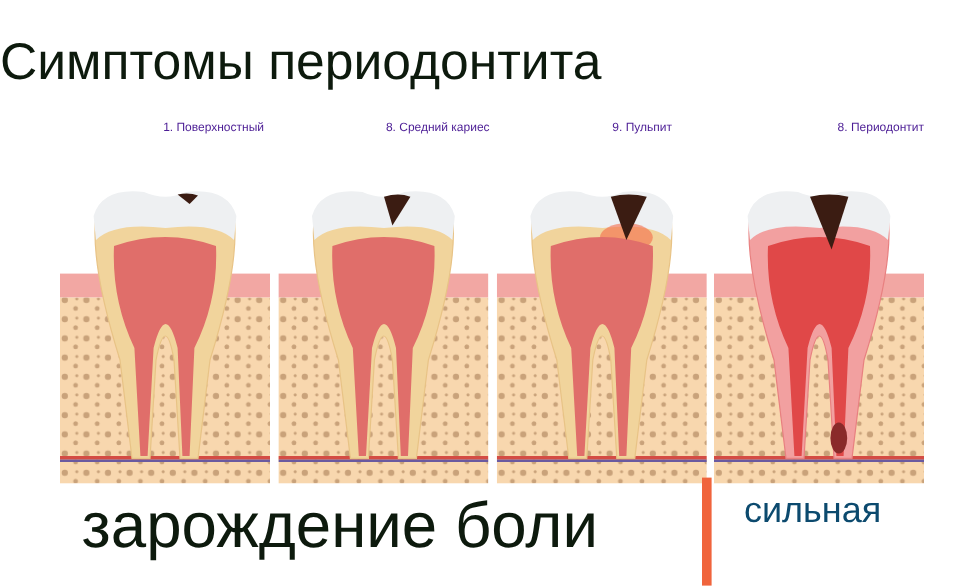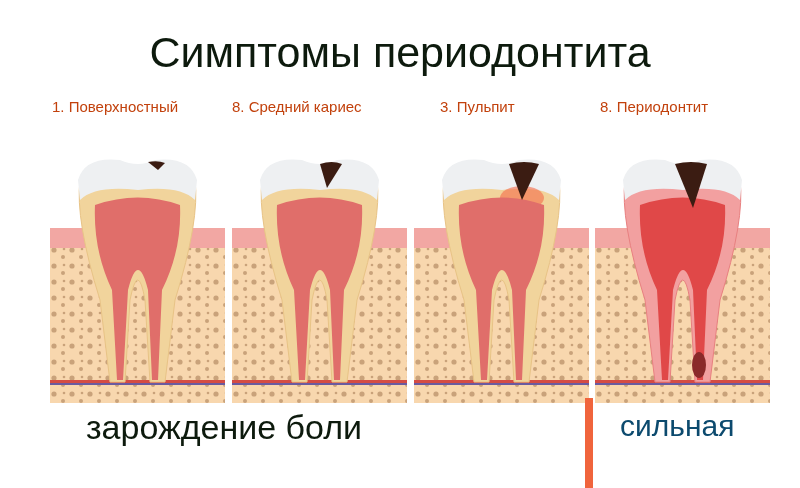--- a/index.html
+++ b/index.html
@@ -1,34 +1,34 @@
 <!DOCTYPE html>
 <html><head>
 <meta charset="utf-8">
 <style>
   html,body{margin:0;padding:0;}
   body{width:800px;height:488px;background:#fff;position:relative;overflow:hidden;font-family:"Liberation Sans",sans-serif;}
-  .title{position:absolute;left:0;width:800px;top:28px;text-align:center;font-size:43px;color:#0d1a0d;}
-  .lbl{position:absolute;top:96px;font-size:15px;color:#c2410c;text-align:left;line-height:22px;}
+  .title{position:absolute;left:0;width:800px;top:28px;text-align:left;font-size:43px;color:#0d1a0d;}
+  .lbl{position:absolute;top:96px;font-size:10px;color:#4c1d95;text-align:right;line-height:22px;}
   .panel{position:absolute;top:150px;width:175px;height:253px;}
   .panel svg{width:100%;height:100%;display:block;}
-  .pain1{position:absolute;left:86px;top:408px;font-size:34px;color:#0d1a0d;}
+  .pain1{position:absolute;left:68px;top:408px;font-size:53px;color:#0d1a0d;}
   .bar{position:absolute;left:585px;top:398px;width:8px;height:90px;background:#f0643c;}
   .pain2{position:absolute;left:620px;top:406px;font-size:30px;line-height:40px;color:#0c4a6e;}
 </style>
 </head>
 <body>
 
 <div class="title">Симптомы периодонтита</div>
 
 <div class="lbl" style="left:52px;width:168px;">
   <div>1. Поверхностный</div>
 </div>
 <div class="lbl" style="left:232px;width:176px;">8. Средний кариес</div>
-<div class="lbl" style="left:440px;width:120px;">3. Пульпит</div>
+<div class="lbl" style="left:440px;width:120px;">9. Пульпит</div>
 <div class="lbl" style="left:600px;width:170px;">8. Периодонтит</div>
 
 <div class="panel" style="left:50px;">
   <svg viewBox="0 0 175 253">
     <defs>
       <pattern id="dots" width="18" height="16" patternUnits="userSpaceOnUse">
         <rect width="18" height="16" fill="#f8d7ae"></rect>
         <circle cx="4" cy="4" r="2.6" fill="#c9a27a"></circle>
           <circle cx="13" cy="11" r="2" fill="#c9a27a"></circle>
           <circle cx="14" cy="3" r="1.3" fill="#c9a27a"></circle>

